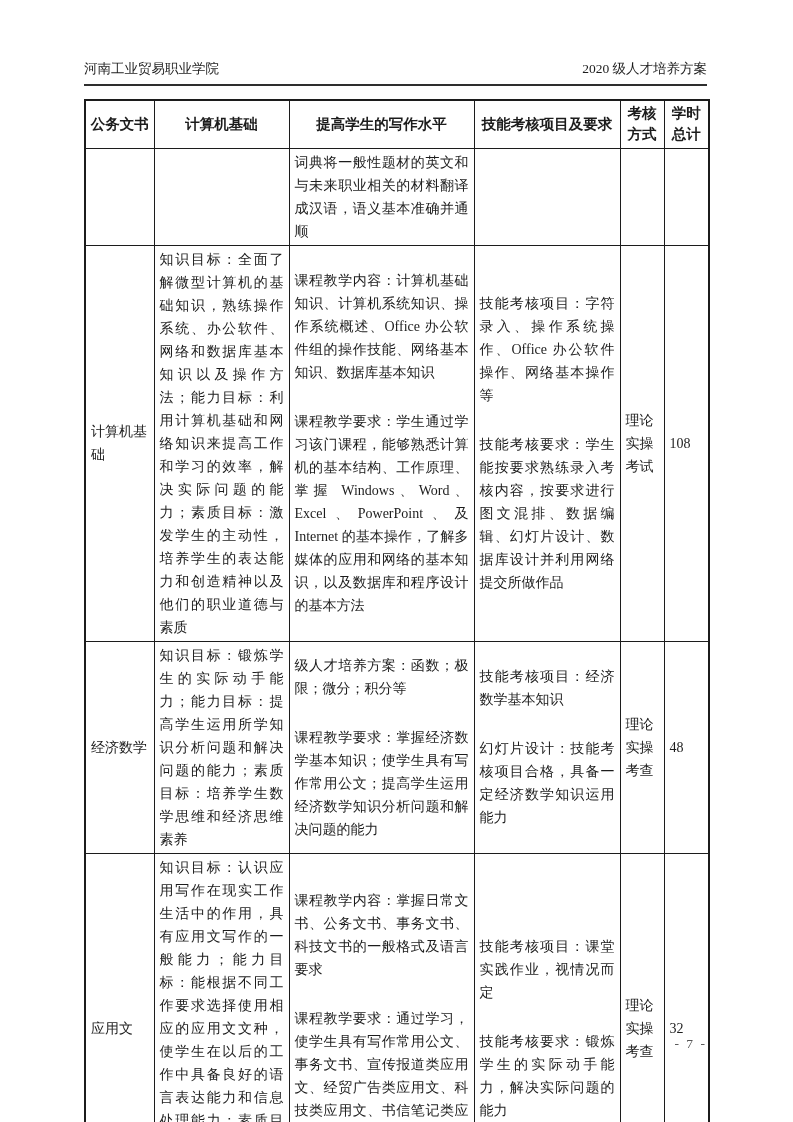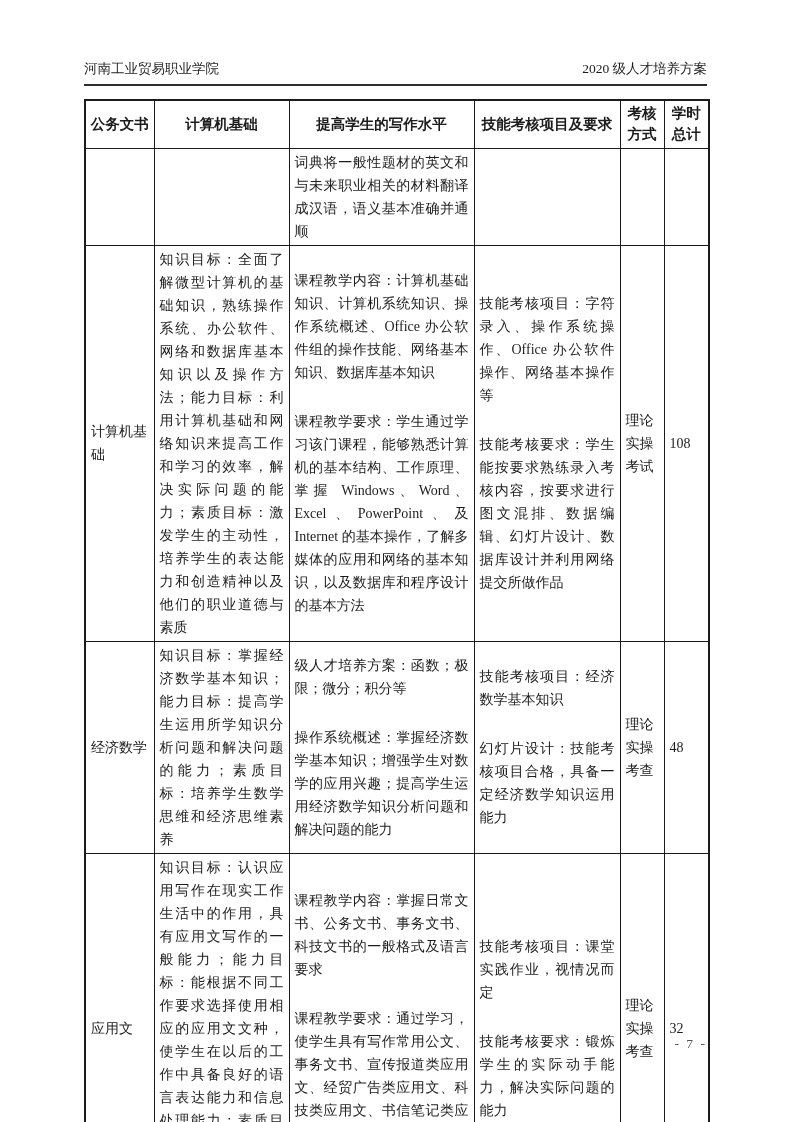--- a/index.html
+++ b/index.html
@@ -131,24 +131,24 @@
           <p>技能考核要求：学生能按要求熟练录入考核内容，按要求进行图文混排、数据编辑、幻灯片设计、数据库设计并利用网络提交所做作品</p>
         </td>
         <td class="method-cell">理论
 实操
 考试</td>
         <td class="hours-cell">108</td>
       </tr>
 
       <tr class="row-math">
         <td class="course-cell">经济数学</td>
-        <td class="text-cell">知识目标：掌握经济数学基本知识；能力目标：提高学生运用所学知识分析问题和解决问题的能力；素质目标：培养学生数学思维和经济思维素养</td>
+        <td class="text-cell">知识目标：锻炼学生的实际动手能力；能力目标：提高学生运用所学知识分析问题和解决问题的能力；素质目标：培养学生数学思维和经济思维素养</td>
         <td class="text-cell">
           <p>级人才培养方案：函数；极限；微分；积分等</p>
-          <p>操作系统概述：掌握经济数学基本知识；增强学生对数学的应用兴趣；提高学生运用经济数学知识分析问题和解决问题的能力</p>
+          <p>课程教学要求：掌握经济数学基本知识；使学生具有写作常用公文；提高学生运用经济数学知识分析问题和解决问题的能力</p>
         </td>
         <td class="text-cell">
           <p>技能考核项目：经济数学基本知识</p>
           <p>幻灯片设计：技能考核项目合格，具备一定经济数学知识运用能力</p>
         </td>
         <td class="method-cell">理论
 实操
 考查</td>
         <td class="hours-cell">48</td>
       </tr>

